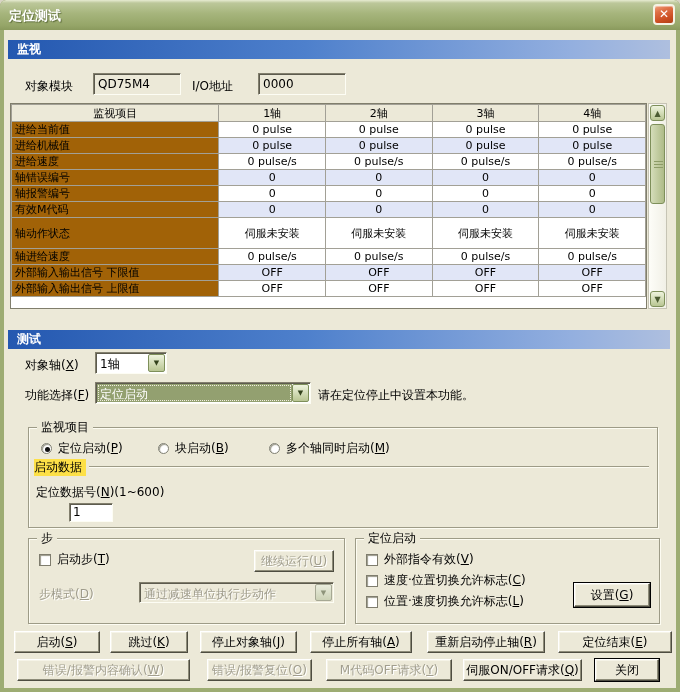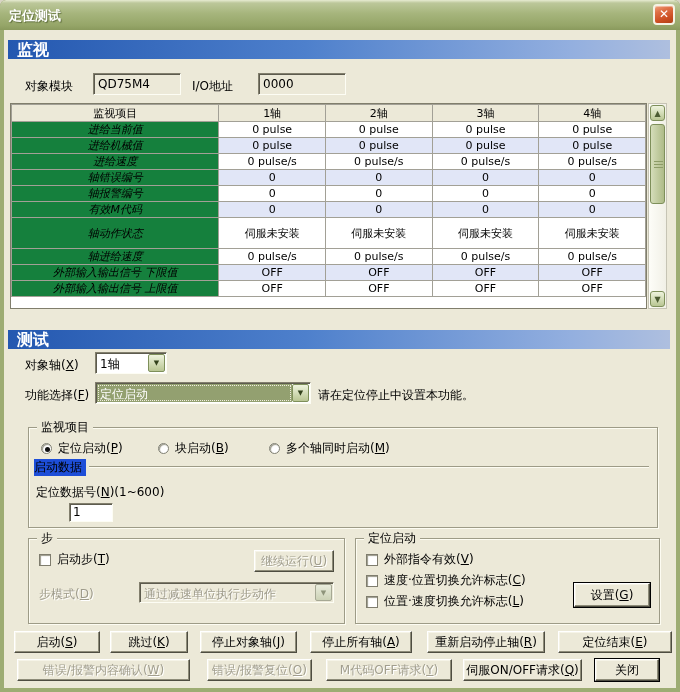--- a/index.html
+++ b/index.html
@@ -9,34 +9,34 @@
     background:linear-gradient(180deg,#e7ebd2 0%,#bcc79a 10%,#a6b57c 45%,#95a568 85%,#8a9a5d 100%);
     border-radius:6px 6px 0 0;}
   .title-text{position:absolute;left:9px;top:7px;color:#fff;font-weight:bold;font-size:13px;text-shadow:1px 1px 1px #5f6e3c;}
   .close-btn{position:absolute;right:5px;top:4px;width:22px;height:21px;border:2px solid #f5f2e4;border-radius:4px;
     background:linear-gradient(160deg,#f09f79 0%,#df7046 30%,#cc4e22 70%,#b04015 100%);
     color:#fff;font-weight:bold;font-size:12px;line-height:17px;text-align:center;cursor:pointer;
     box-shadow:inset 0 1px 0 rgba(255,255,255,.4);}
   .client{position:absolute;top:30px;left:4px;width:672px;height:658px;background:#ECE9D8;font-size:12px;color:#000;}
 
   .sec-header{position:absolute;left:4px;width:662px;height:19px;line-height:19px;padding-left:9px;
-    color:#fff;font-weight:bold;font-size:16px;
+    color:#fff;font-weight:bold;font-size:12px;
     background:linear-gradient(90deg,#2458B0 0%,#4E80CC 45%,#93AFDF 85%,#aebfdf 100%);}
   .lbl{position:absolute;white-space:nowrap;}
   .sunken{border:1px solid;border-color:#827f6d #fdfdf4 #fdfdf4 #827f6d;box-shadow:inset 1px 1px 0 #5d5b4e;}
   .ro-field{position:absolute;height:22px;line-height:20px;padding-left:4px;background:#ECE9D8;}
 
   
   .tbl-wrap{position:absolute;left:6px;top:73px;width:637px;height:206px;overflow:hidden;
     border:1px solid #807e6c;background:#fff;}
   table.mon{border-collapse:collapse;table-layout:fixed;width:635px;}
   table.mon th,table.mon td{border:1px solid #a2a096;font-weight:normal;font-size:11px;padding:0 3px;overflow:hidden;white-space:nowrap;}
   table.mon thead th{height:17px;background:#ECE9D8;text-align:center;}
   table.mon td{height:15px;line-height:15px;text-align:center;background:#fff;}
-  table.mon th.rowlbl{background:#15803d;text-align:center;height:15px;line-height:15px;font-style:italic;}
+  table.mon th.rowlbl{background:#a16207;text-align:left;height:15px;line-height:15px;}
   table.mon tr.alt td{background:#E1E6F7;}
   table.mon tr.tall td,table.mon tr.tall th{height:31px;}
 
   
   .sbar{position:absolute;left:644px;top:73px;width:19px;height:206px;background:linear-gradient(90deg,#fdfdf8,#f1f0e6);border:1px solid #c6c4b4;}
   .sbtn{position:absolute;left:1px;width:15px;height:16px;border:1px solid #7E8F5A;border-radius:3px;
     background:linear-gradient(180deg,#eef3dd,#b9c693);text-align:center;font-size:8px;line-height:15px;color:#4c5c32;}
   .sthumb{position:absolute;left:1px;top:20px;width:15px;height:80px;border:1px solid #7E8F5A;border-radius:3px;
     background:linear-gradient(90deg,#d5ddba,#aebb87);}
   .grip{position:absolute;left:3px;top:36px;width:9px;height:8px;
@@ -217,21 +217,21 @@
           </label>
           <label class="radio">
             <span class="rb"></span>
             <span>块启动(<u>B</u>)</span>
           </label>
           <label class="radio">
             <span class="rb"></span>
             <span>多个轴同时启动(<u>M</u>)</span>
           </label>
         </div>
-      <span class="lbl" style="left:5px;top:31px;background:#1d4ed8;padding-right:4px;">启动数据</span>
+      <span class="lbl" style="left:5px;top:31px;background:#fde047;padding-right:4px;">启动数据</span>
       <div class="sepline" style="left:60px;top:38px;width:560px;"></div>
       <span class="lbl" style="left:7px;top:56px;">定位数据号(<u>N</u>)(1~600)</span>
       <div class="input sunken" style="left:40px;top:75px;width:44px;height:19px;">1</div>
     </div>
 
     <div class="group" style="left:24px;top:508px;width:317px;height:86px;">
       <span class="legend">步</span>
       <div class="chk" style="left:10px;top:12px;">
         <span class="cbx"></span>
         <span>启动步(<u>T</u>)</span>

